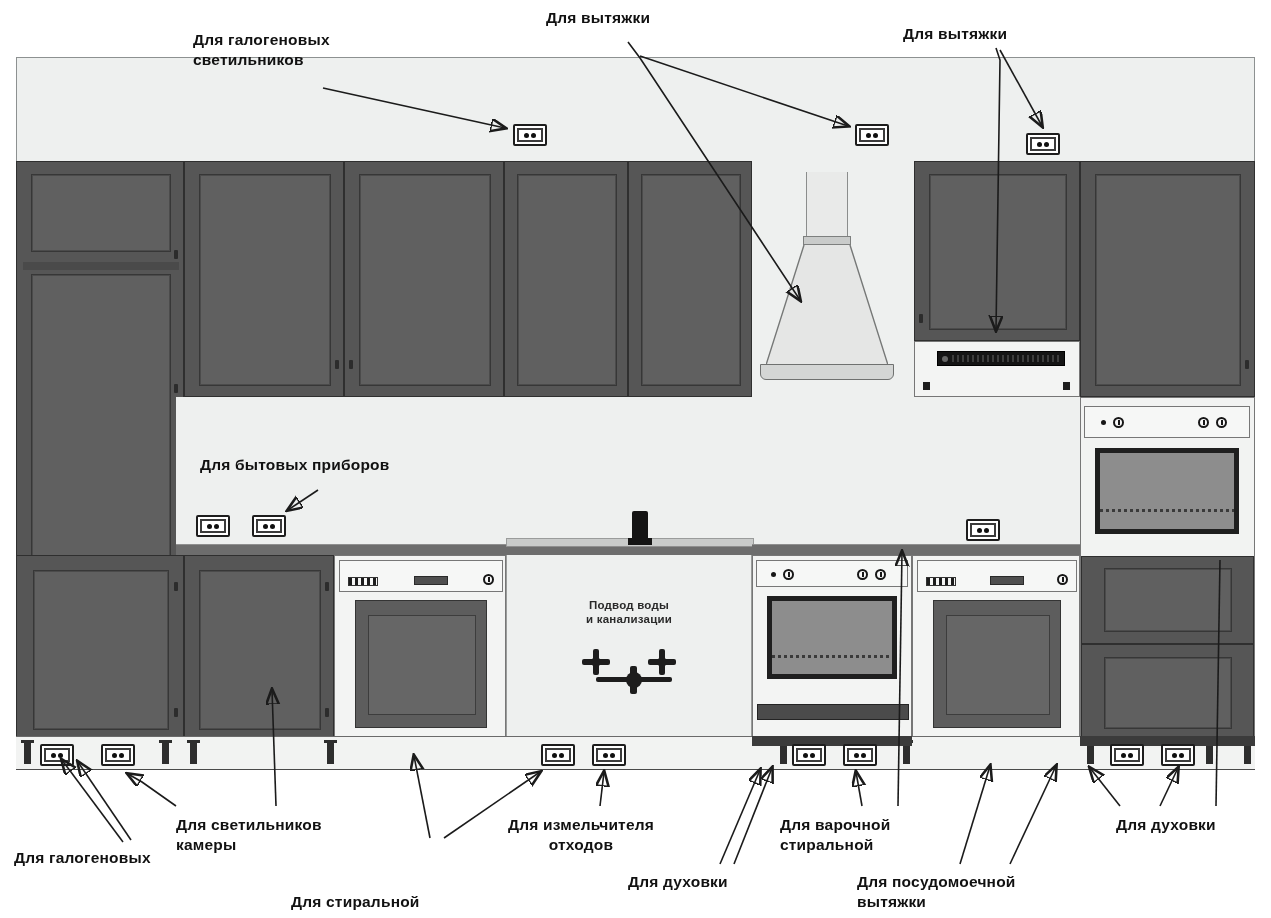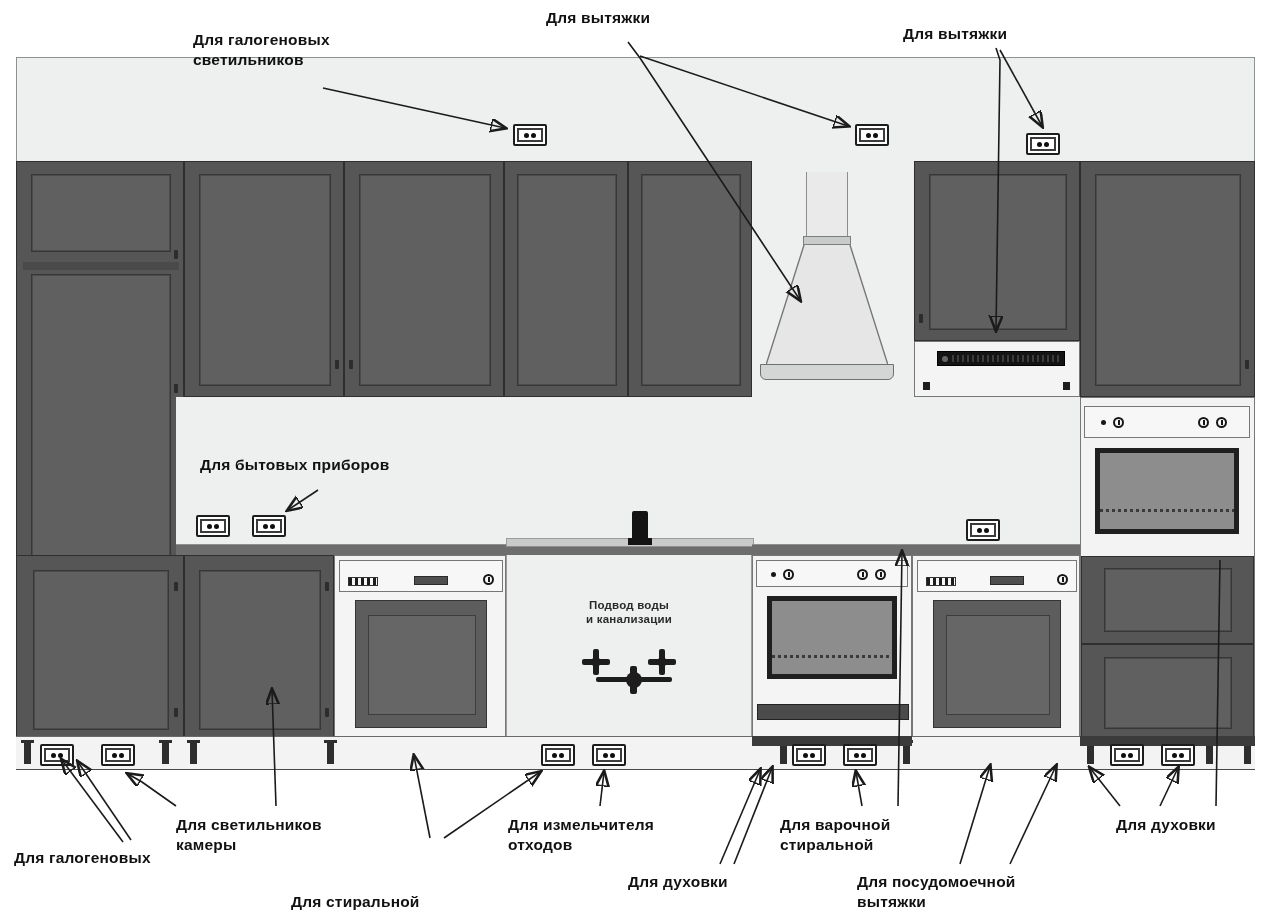--- a/index.html
+++ b/index.html
@@ -491,21 +491,21 @@
       <div class="lbl" style="left: 193px; top: 30px;">Для галогеновых
 светильников</div>
       <div class="lbl" style="left: 546px; top: 8px;">Для вытяжки</div>
       <div class="lbl" style="left: 903px; top: 24px;">Для вытяжки</div>
       <div class="lbl" style="left: 200px; top: 455px;">Для бытовых приборов</div>
       <div class="lbl" style="left: 14px; top: 848px;">Для галогеновых</div>
       <div class="lbl" style="left: 176px; top: 815px;">Для светильников
 камеры</div>
       <div class="lbl" style="left: 291px; top: 892px;">Для стиральной
 машины</div>
-      <div class="lbl" style="left: 508px; top: 815px;">Для измельчителя
+      <div class="lbl" style="left: 508px; top: 815px; text-align: center;">Для измельчителя
 отходов</div>
       <div class="lbl" style="left: 628px; top: 872px;">Для духовки</div>
       <div class="lbl" style="left: 780px; top: 815px;">Для варочной
 стиральной</div>
       <div class="lbl" style="left: 857px; top: 872px;">Для посудомоечной
 вытяжки</div>
       <div class="lbl" style="left: 1116px; top: 815px;">Для духовки</div>
     </div>
 
   <svg id="arrows" viewBox="0 0 1271 918">

